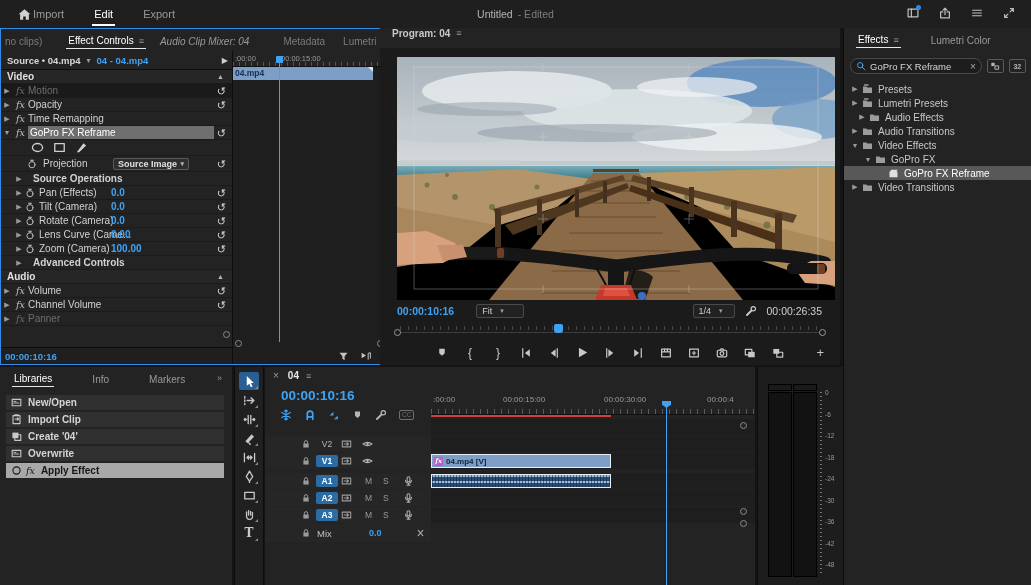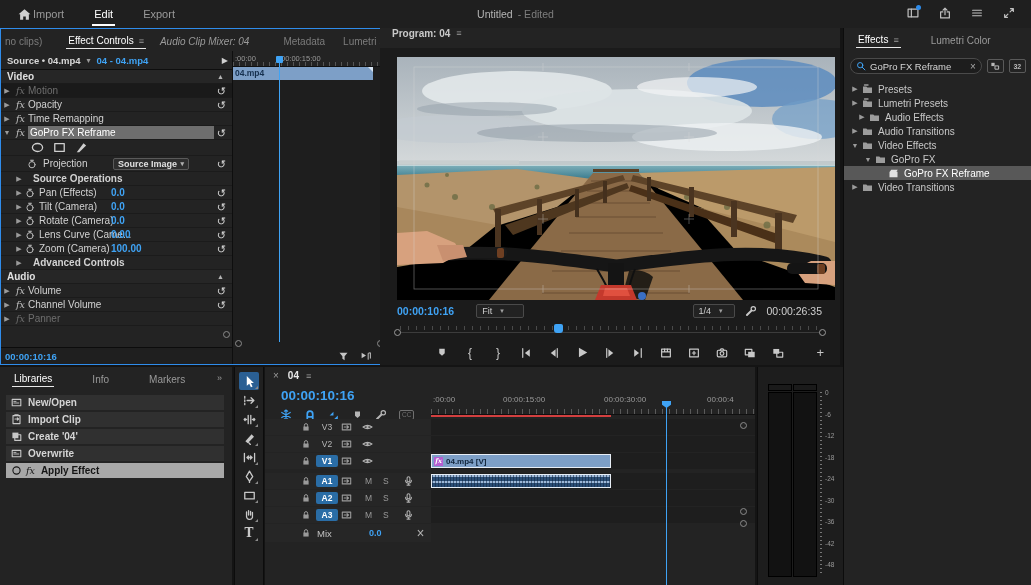--- a/index.html
+++ b/index.html
@@ -847,41 +847,20 @@
   <div id="tl-ruler">
       <div class="tk"></div>
       <span class="lab" style="left: 2px;">:00:00</span>
       <span class="lab" style="left: 72px;">00:00:15:00</span>
       <span class="lab" style="left: 173px;">00:00:30:00</span>
       <span class="lab" style="left: 276px;">00:00:4</span>
     </div>
   <div id="tl-render"></div>
   <div id="tl-tracks">
       <div class="trk" style="top: 0px; height: 17px;">
-        <div class="head">
-          <span class="lock ic">
-            <svg width="10" height="10" viewBox="0 0 11 11" fill="none" stroke="currentColor" stroke-width="1.1" stroke-linecap="round" stroke-linejoin="round">
-              <rect x="2.6" y="5" width="5.8" height="4.4" fill="currentColor" stroke="none"></rect>
-              <path d="M3.7 5 V3.6 a1.8 1.8 0 0 1 3.6 0 V5"></path>
-            </svg>
-          </span>
-          <span class="tbadge">V3</span>
-          <span class="sync ic">
-            <svg width="11" height="11" viewBox="0 0 11 11" fill="none" stroke="currentColor" stroke-width="1.1" stroke-linecap="round" stroke-linejoin="round">
-              <rect x="1.3" y="2.6" width="8.4" height="5.8"></rect>
-              <path d="M3.2 5.5 H7.4 M6 4.1 L7.5 5.5 L6 6.9"></path>
-            </svg>
-          </span>
-          <span class="eye ic">
-            <svg width="11" height="11" viewBox="0 0 11 11" fill="none" stroke="currentColor" stroke-width="1.1" stroke-linecap="round" stroke-linejoin="round">
-              <path d="M1 5.5 Q5.5 2.2 10 5.5 Q5.5 8.8 1 5.5 Z"></path>
-              <circle cx="5.5" cy="5.5" r="1.2" fill="currentColor" stroke="none"></circle>
-            </svg>
-          </span>
-        </div>
         <div class="body"></div>
       </div>
       <div class="trk" style="top: 17px; height: 17px;">
         <div class="head">
           <span class="lock ic">
             <svg width="10" height="10" viewBox="0 0 11 11" fill="none" stroke="currentColor" stroke-width="1.1" stroke-linecap="round" stroke-linejoin="round">
               <rect x="2.6" y="5" width="5.8" height="4.4" fill="currentColor" stroke="none"></rect>
               <path d="M3.7 5 V3.6 a1.8 1.8 0 0 1 3.6 0 V5"></path>
             </svg>
           </span>

